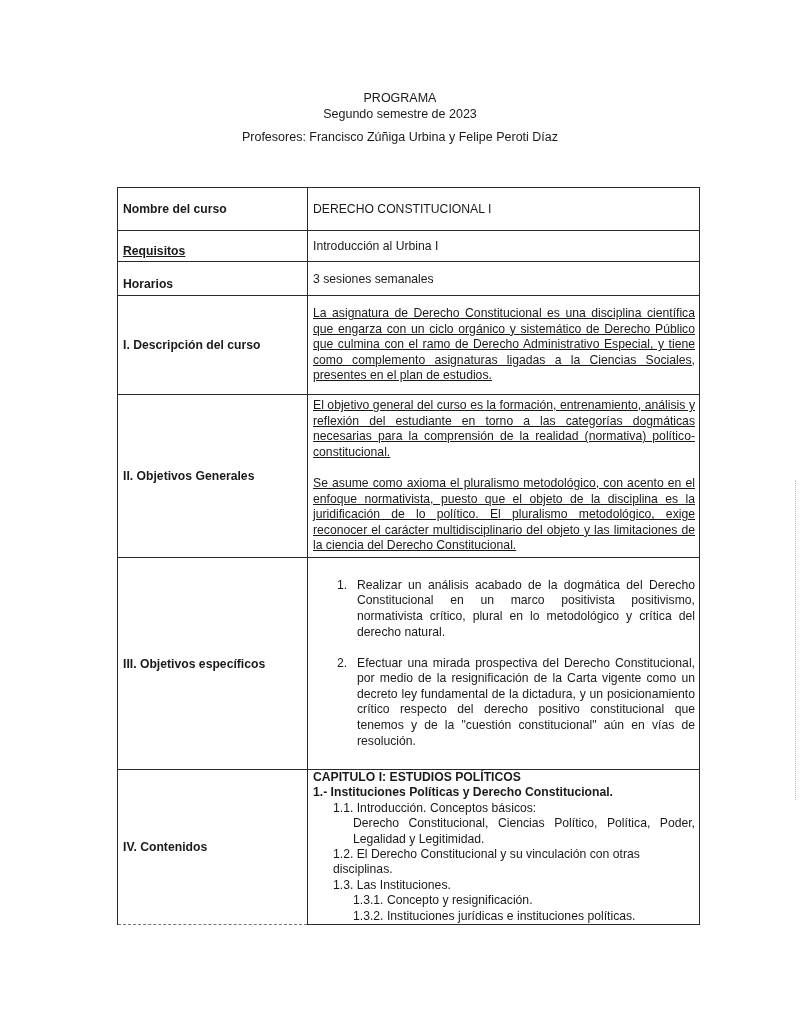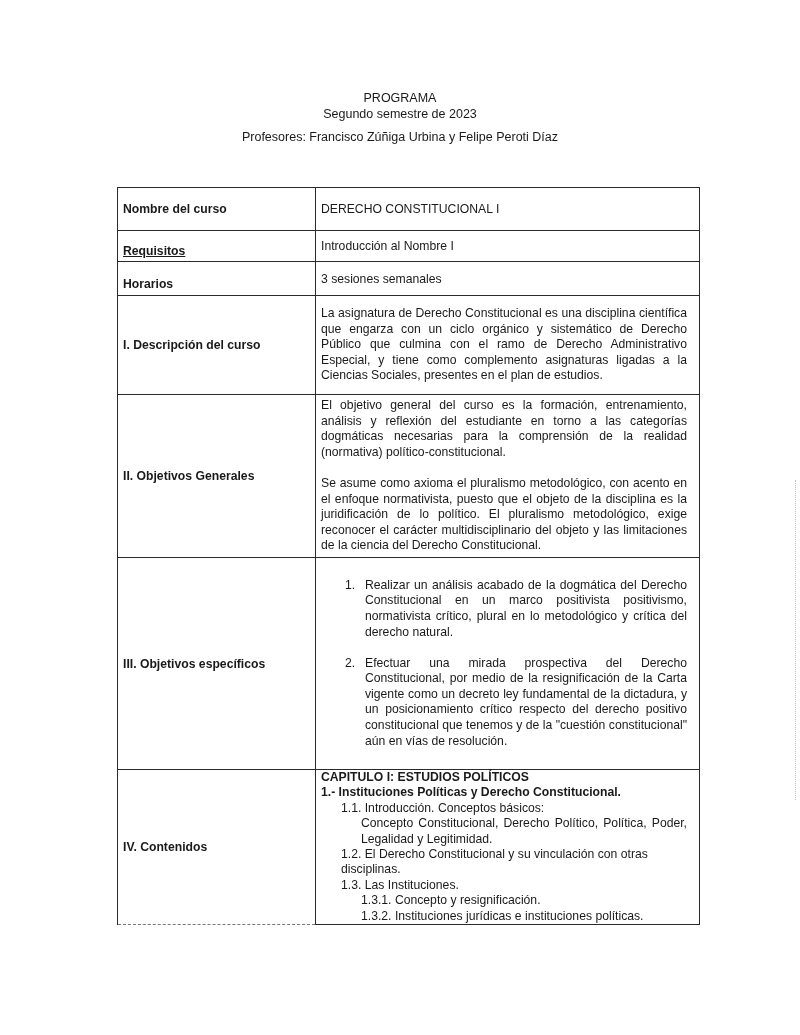--- a/index.html
+++ b/index.html
@@ -40,41 +40,42 @@
       left: 117px;
       top: 187px;
       width: 583px;
       border-collapse: collapse;
       table-layout: fixed;
       font-size: 12.2px;
     }
     table.prog td {
       border: 1px solid #2a2a2a;
       vertical-align: middle;
-      padding: 0 12px 0 5px;
+      padding: 0 4px 0 5px;
     }
     table.prog td.lbl {
       width: 180px;
       font-weight: bold;
       border-bottom-style: dashed;
       border-bottom-color: #777;
     }
     table.prog td.val {
       border-left: 1px dashed #444;
     }
     .lbl .sub {
       font-weight: normal;
       display: block;
       line-height: 15px;
     }
     td.top { vertical-align: top; padding-top: 2px; }
     .just {
       text-align: justify;
       line-height: 15.6px;
       margin: 0;
+      text-decoration: underline;
     }
     .gap { height: 15.6px; }
     ol.esp {
       margin: 0;
       padding: 0 0 0 24px;
       list-style: none;
     }
     ol.esp li {
       position: relative;
       padding-left: 20px;
@@ -105,21 +106,21 @@
 <div class="header" id="h-prof">Profesores: Francisco Zúñiga Urbina y Felipe Peroti Díaz</div>
 
 <table class="prog">
   <tbody>
       <tr style="height:43px">
     <td class="lbl">Nombre del curso</td>
     <td class="val">DERECHO CONSTITUCIONAL I</td>
   </tr>
   <tr style="height:31px">
     <td class="lbl" style="vertical-align:bottom; padding-bottom:3px;text-decoration:underline;">Requisitos</td>
-    <td class="val top">Introducción al Nombre I</td>
+    <td class="val top">Introducción al Urbina I</td>
   </tr>
   <tr style="height:34px">
     <td class="lbl" style="vertical-align:bottom; padding-bottom:4px;">Horarios</td>
     <td class="val top">3 sesiones semanales</td>
   </tr>
   <tr style="height:99px">
     <td class="lbl">I. Descripción del curso</td>
     <td class="val top">
       <p class="just">La asignatura de Derecho Constitucional es una disciplina científica que engarza con un ciclo orgánico y sistemático de Derecho Público que culmina con el ramo de Derecho Administrativo Especial, y tiene como complemento asignaturas ligadas a la Ciencias Sociales, presentes en el plan de estudios.</p>
     </td>
@@ -148,21 +149,21 @@
       </ol>
     </td>
   </tr>
   <tr style="height:148px">
     <td class="lbl">IV.  Contenidos</td>
     <td class="val top">
       <div class="cont">
         <div class="cap">CAPITULO I: ESTUDIOS POLÍTICOS</div>
         <div class="u1">1.- Instituciones Políticas y Derecho Constitucional.</div>
         <div class="l2">1.1. Introducción. Conceptos básicos:</div>
-        <div class="l3">Concepto Constitucional, Derecho Político, Política, Poder, Legalidad y  Legitimidad.</div>
+        <div class="l3">Derecho Constitucional, Ciencias Político, Política, Poder, Legalidad y  Legitimidad.</div>
         <div class="l2">1.2. El Derecho Constitucional y su vinculación con otras disciplinas.</div>
         <div class="l2">1.3. Las Instituciones.</div>
         <div class="l3b">1.3.1. Concepto y resignificación.</div>
         <div class="l3b">1.3.2. Instituciones jurídicas e instituciones políticas.</div>
       </div>
     </td>
   </tr>
 </tbody>
   </table>
 

